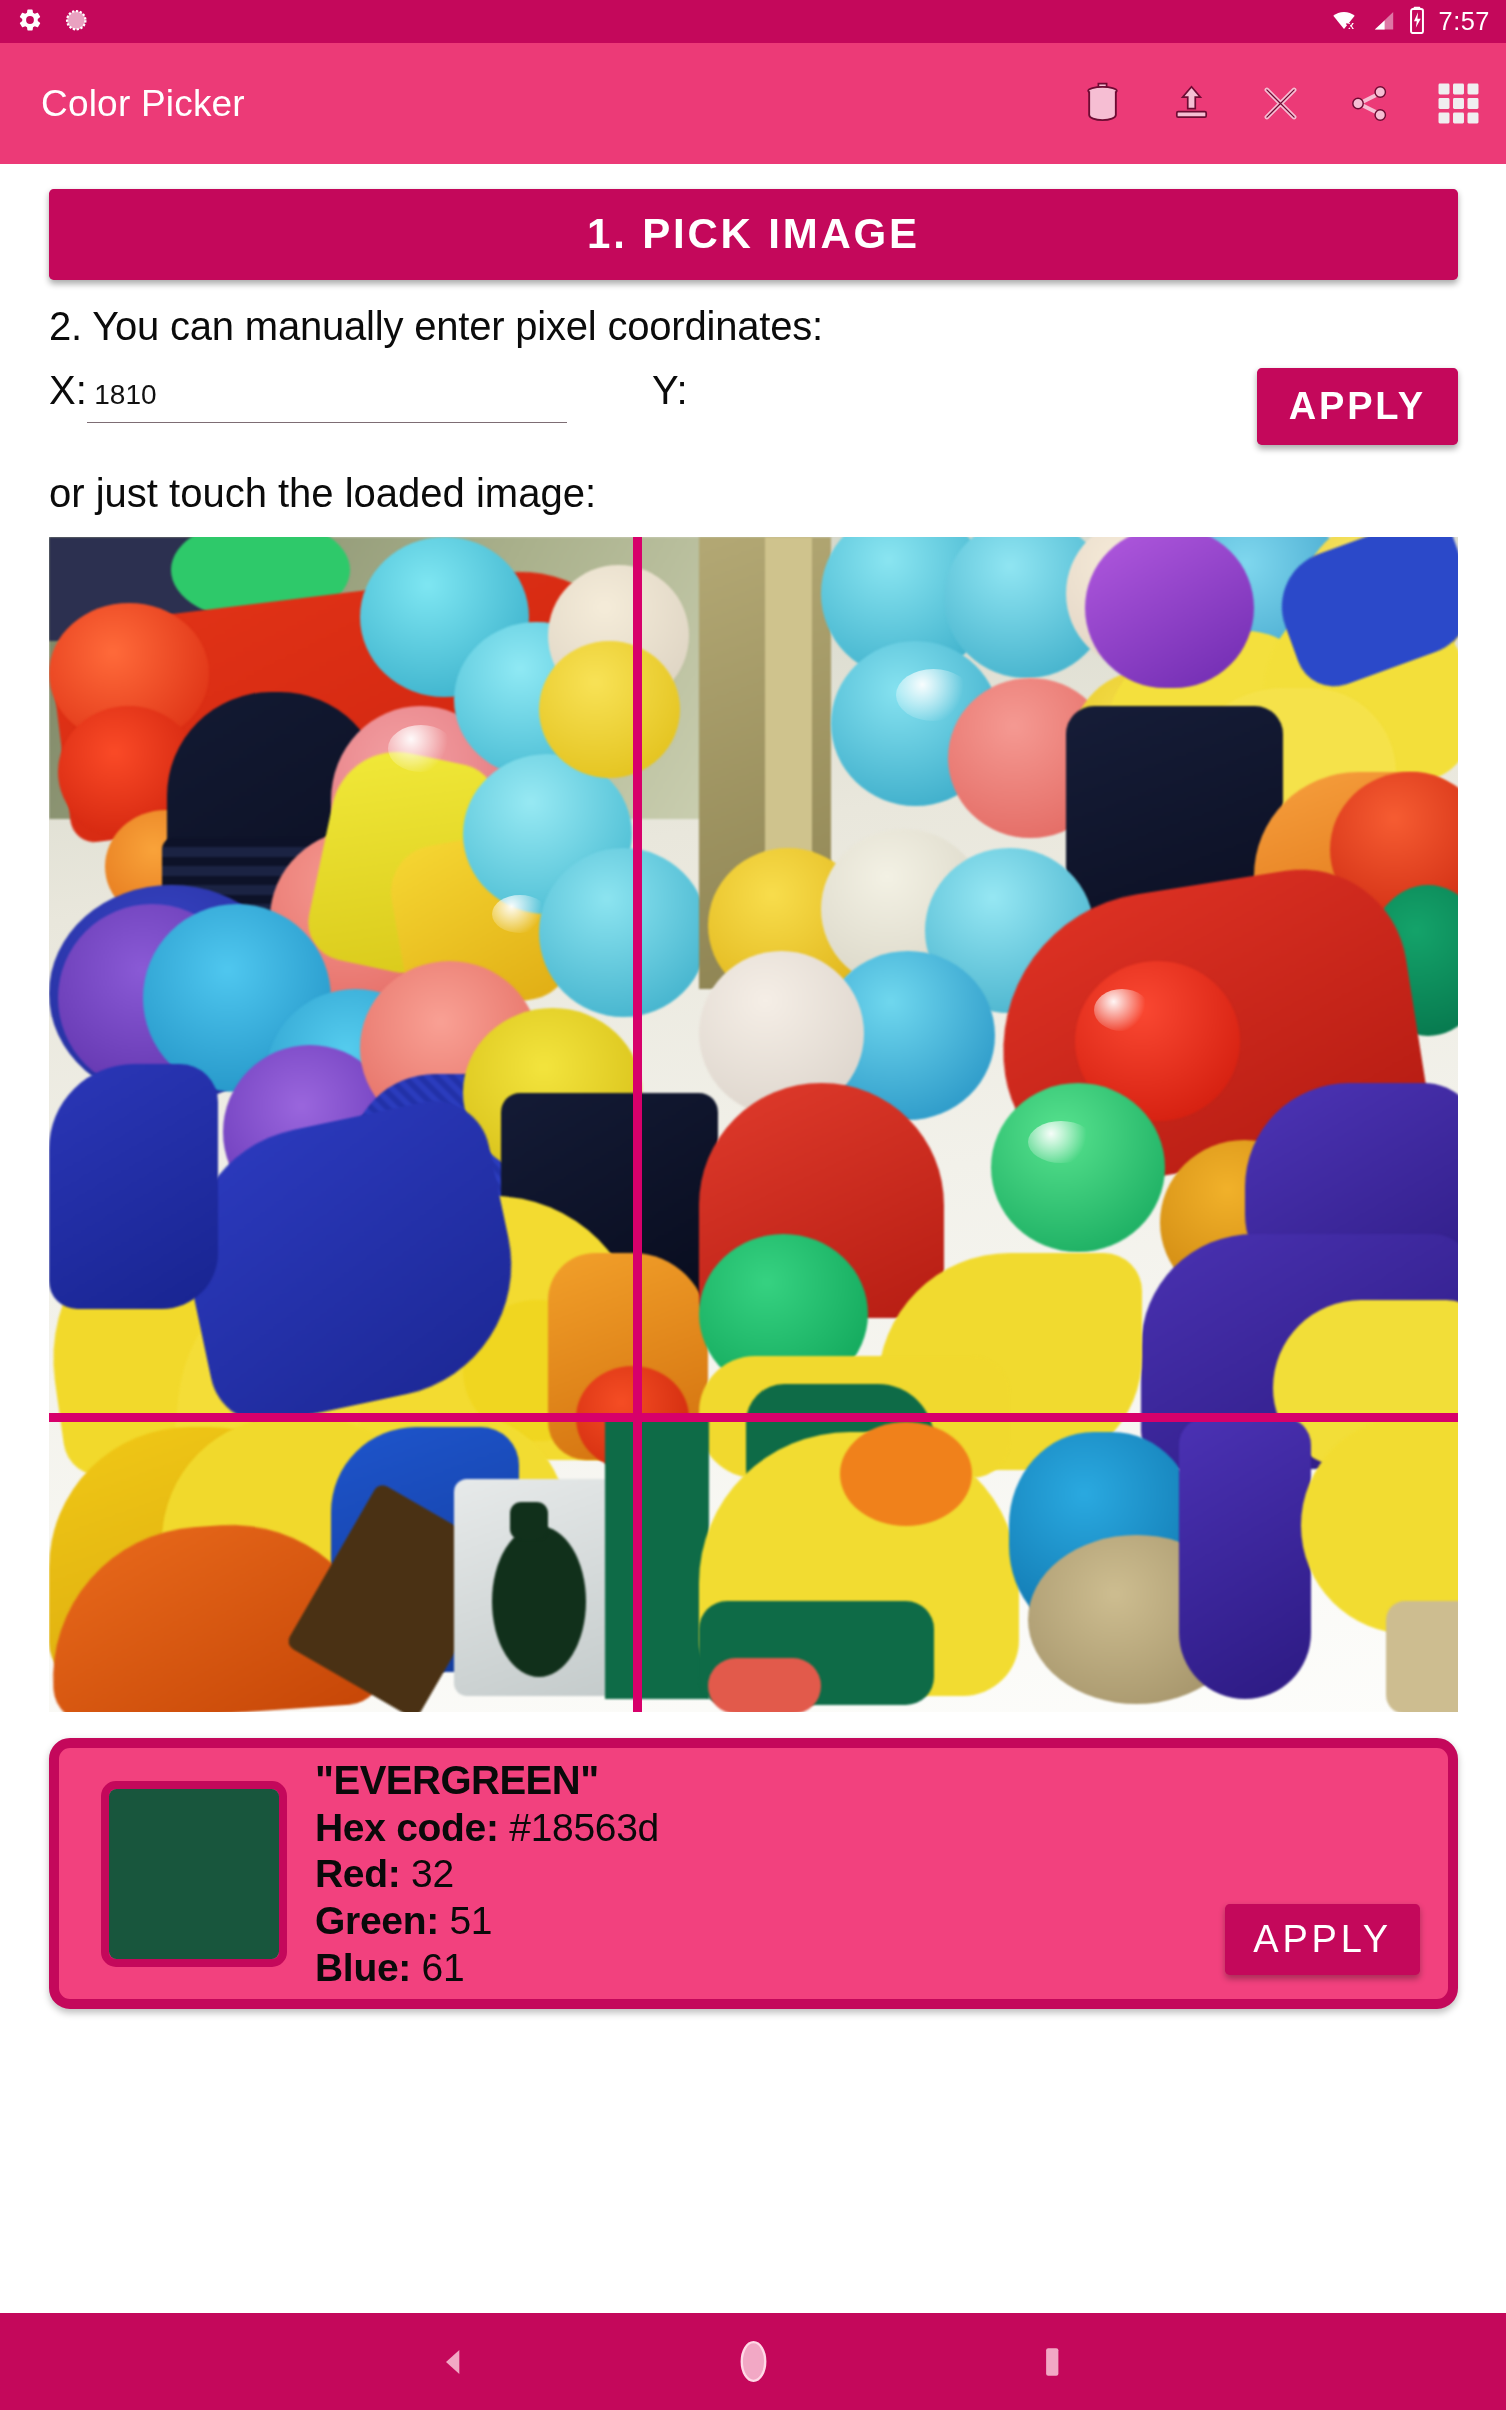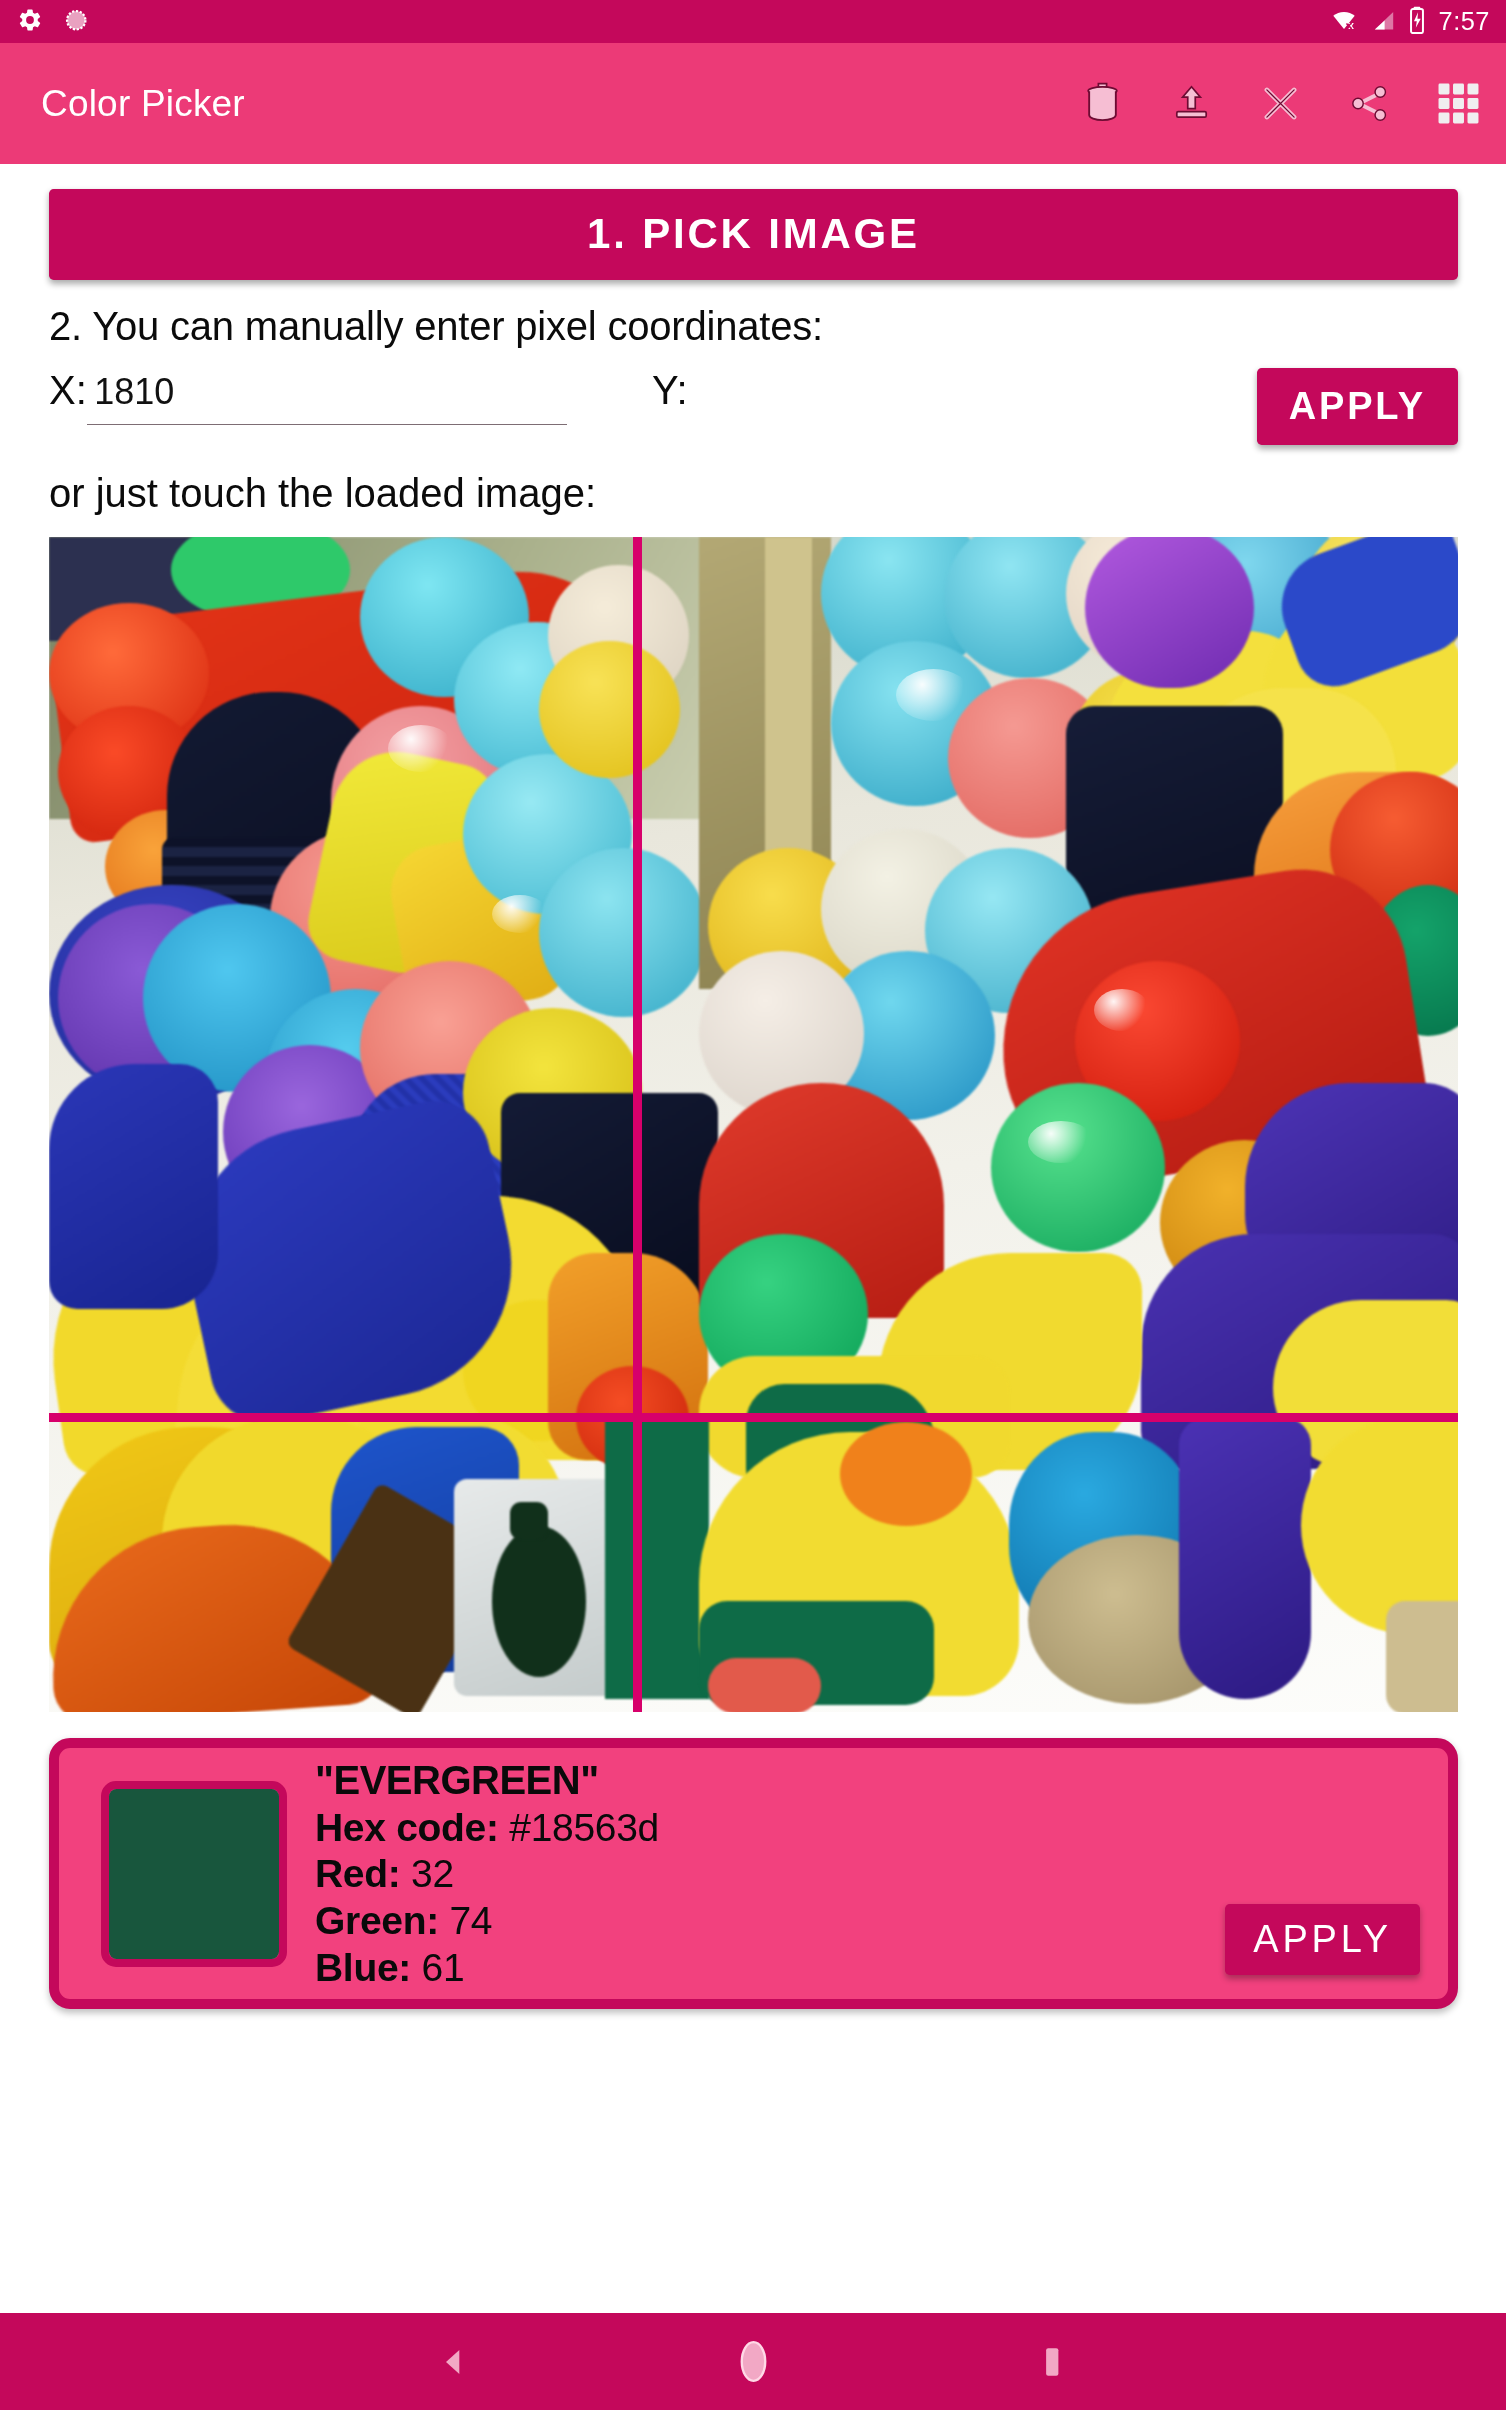--- a/index.html
+++ b/index.html
@@ -62,21 +62,21 @@
     margin-top: 19px;
     display: flex; align-items: flex-start;
     height: 94px;
   }
   .coord-group { display: flex; align-items: baseline; }
   .coord-label { font-size: 40px; color: #0b0b0b; }
   .coord-field {
     border: none; border-bottom: 1.9px solid #7d6d74;
     background: transparent;
     font-family: "Liberation Sans", sans-serif;
-    font-size: 36px; color: #111;
+    font-size: 28px; color: #111;
     padding: 0 3.8px 11.3px 7.5px;
     outline: none;
   }
   #x-group { width: 565px; }
   #x-field { width: 480px; }
   #y-group { width: 527px; margin-left: 38px; }
   #y-field { width: 443px; }
   #apply-button {
     margin-left: auto;
     background: #c4085b; color: #fff;
@@ -403,21 +403,21 @@
       <div class="info-line">
         <b>Hex code:</b>
         <span>#18563d</span>
       </div>
       <div class="info-line">
         <b>Red:</b>
         <span>32</span>
       </div>
       <div class="info-line">
         <b>Green:</b>
-        <span>74</span>
+        <span>51</span>
       </div>
       <div class="info-line">
         <b>Blue:</b>
         <span>61</span>
       </div>
     </div>
     <button id="copy-button">APPLY</button>
   </div>
 
 </div>

